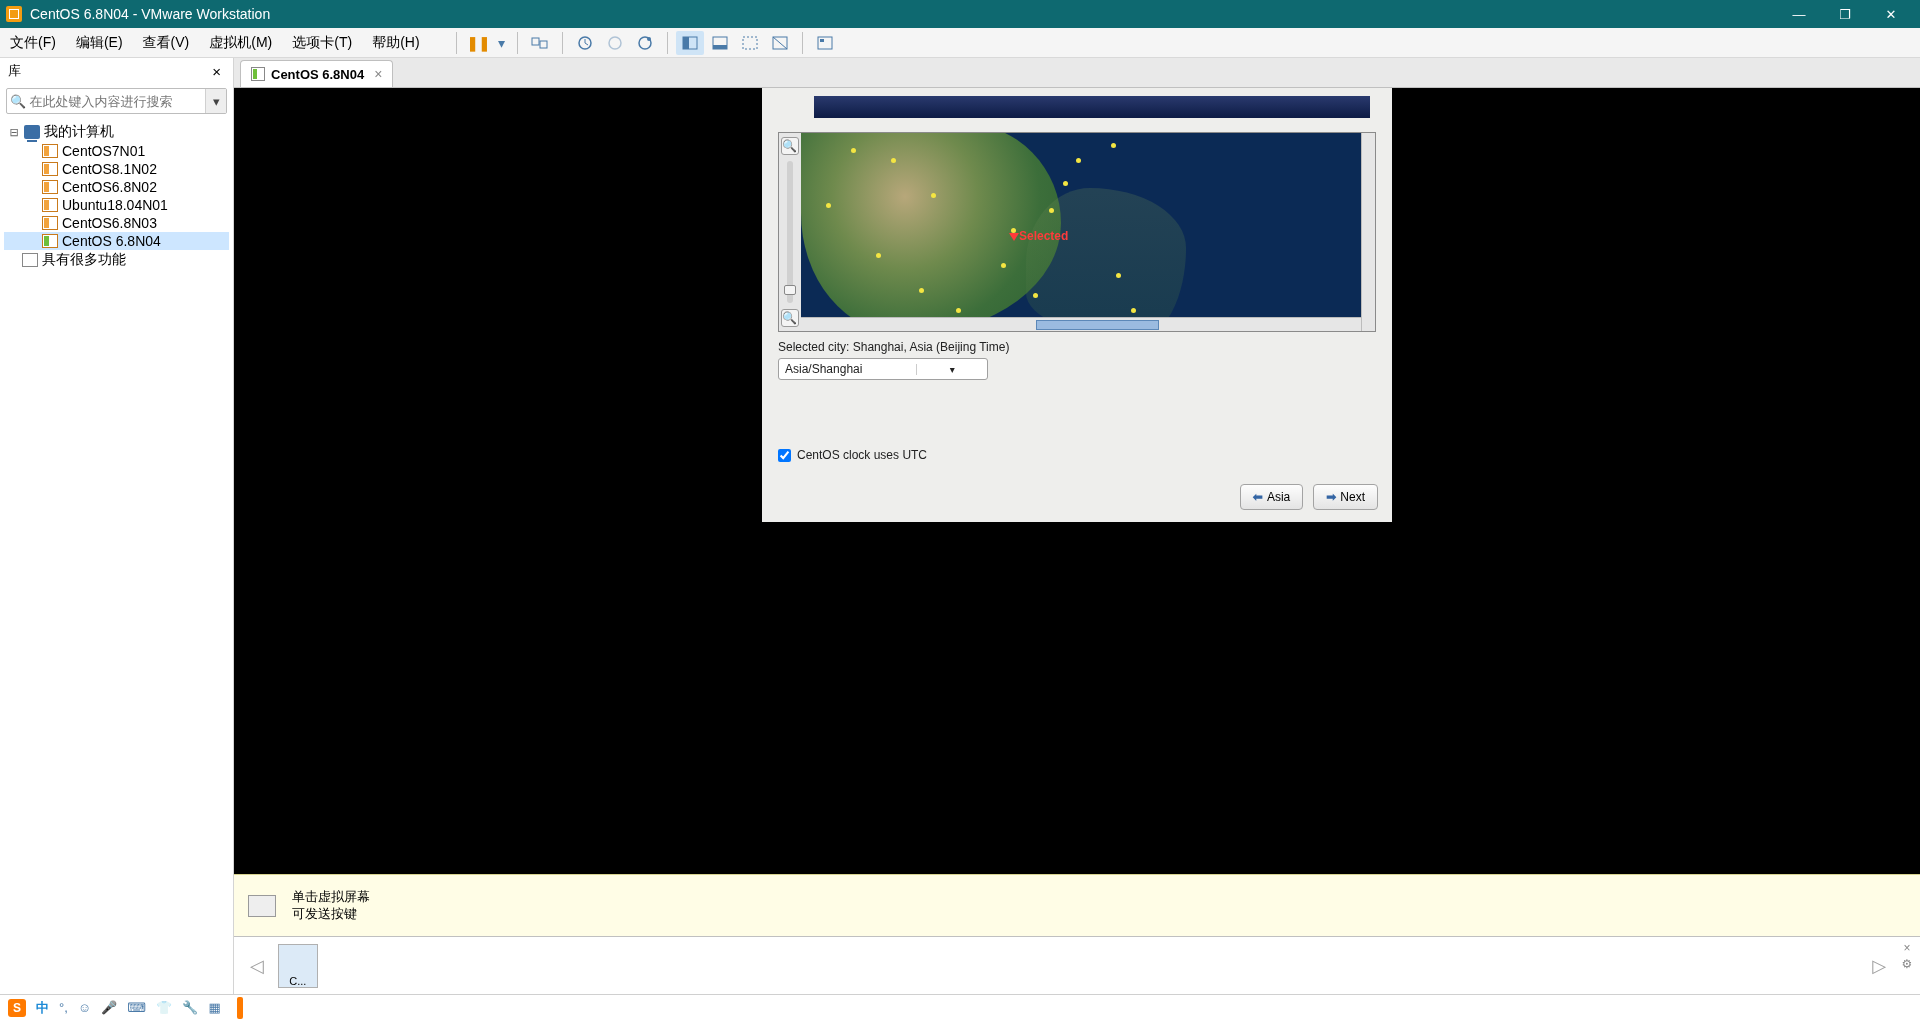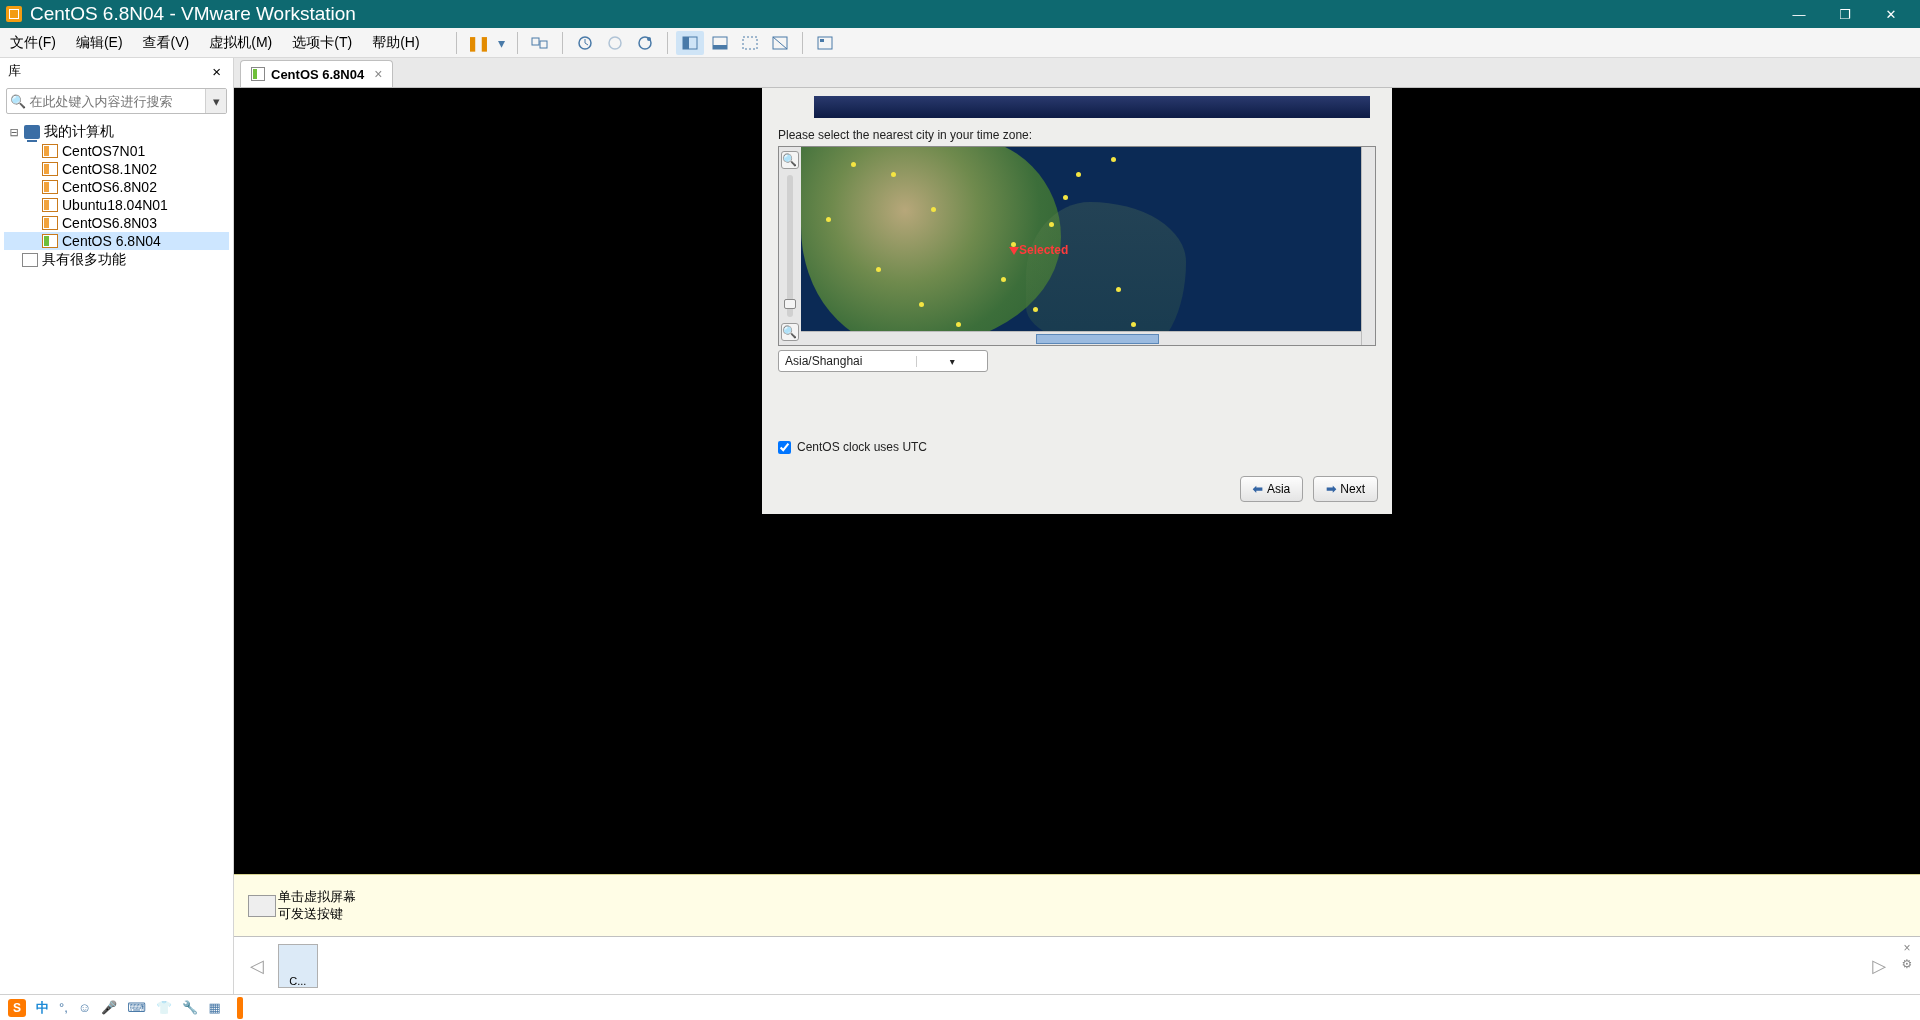--- a/index.html
+++ b/index.html
@@ -2,21 +2,21 @@
 <html><head>
 <meta charset="utf-8">
 <style>
 * { box-sizing: border-box; margin: 0; padding: 0; font-family: "Microsoft YaHei", "Segoe UI", Tahoma, sans-serif; }
 body { width: 1920px; height: 1020px; overflow: hidden; background: #fff; font-size: 13px; }
 
 
 .titlebar { height: 28px; background: #0e6970; color: #fff; display: flex; align-items: center; padding: 0 6px; }
 .titlebar .app-icon { width: 16px; height: 16px; background: #f39c12; border-radius: 2px; margin-right: 8px; position: relative; }
 .titlebar .app-icon::after{content:"";position:absolute;inset:3px;border:1px solid #fff;}
-.titlebar .title { flex: 1; font-size: 19px; }
+.titlebar .title { flex: 1; font-size: 14px; }
 .titlebar .win-btn { width: 46px; height: 28px; display: flex; align-items: center; justify-content: center; color: #fff; cursor: pointer; }
 
 
 .menubar { height: 30px; background: #f5f5f5; display: flex; align-items: center; padding: 0 6px; gap: 12px; border-bottom: 1px solid #d9d9d9; font-size: 14px; }
 .menubar span { cursor: pointer; padding: 3px 4px; }
 .toolbar { display: flex; align-items: center; gap: 2px; margin-left: 14px; }
 .tb-sep { width: 1px; height: 22px; background: #c0c0c0; margin: 0 6px; }
 .tb-btn { width: 28px; height: 24px; display: flex; align-items: center; justify-content: center; color: #4a7aa8; border-radius: 2px; cursor: pointer; }
 .tb-btn.pause { color: #e38b00; font-weight: bold; }
 .tb-btn.dd { width: 14px; color: #4a7aa8; }
@@ -71,21 +71,21 @@
 .hscroll .thumb{position:absolute;left:42%;top:2px;height:10px;width:22%;background:#9bbbe0;border:1px solid #5c88b8;}
 .sel-row { margin-top:8px; font-size:12px;}
 .combo { margin-top:4px; width:210px; height:22px; border:1px solid #a0a0a0; border-radius:3px; display:flex; align-items:center; background:#fff;gap:48px;}
 .combo span{ flex:1; padding:0 6px; font-size:12px;}
 .combo .cb-dd{ width:18px; text-align:center; border-left:1px solid #ccc; cursor:pointer; font-size:10px;}
 .chk-row { margin-top:68px; font-size:12px; display:flex; align-items:center; gap:6px;}
 .inst-footer { display:flex; justify-content:flex-end; gap:10px; padding: 8px 14px 12px 0;}
 .inst-btn { height:26px; padding:0 12px; border:1px solid #a3a3a3; border-radius:4px; background:linear-gradient(#fdfdfd,#e4e4e4); display:flex; align-items:center; gap:4px; font-size:12px; cursor:pointer;}
 .inst-btn .arr{ color:#3465a4; font-weight:bold;}
 
-.tools-bar { background:#fffde6; border-top:1px solid #d7d38f; height:62px; display:flex; align-items:center; padding:0 14px; gap:2px;}
+.tools-bar { background:#fffde6; border-top:1px solid #d7d38f; height:62px; display:flex; align-items:center; padding:0 14px; gap:16px;}
 .tools-bar .ic { width:28px; height:22px; border:1px solid #9a9a9a; background:#eee;}
 .tools-bar .hint { font-size:13px; line-height:1.3; width:110px;}
 .tools-bar .msg { flex:1; font-size:14px;}
 .tools-bar .btns { display:flex; gap:10px;}
 .tools-bar button { height:28px; padding:0 14px; border:1px solid #b0b0b0; background:#f4f4f4; cursor:pointer; font-size:13px;}
 
 .thumb-strip { height:58px; border-top:1px solid #c0c0c0; background:#fff; display:flex; align-items:center; padding:0 8px; position:relative;}
 .thumb-strip .nav{ color:#a0a0a0; font-size:18px; padding:0 8px; cursor:pointer;}
 .thumb-card { width:40px; height:44px; border:1px solid #b0b0b0; background:#dceaf7; display:flex; align-items:flex-end; justify-content:center; font-size:11px; margin-left:6px; cursor:pointer;}
 .thumb-strip .right-tools{ position:absolute; right:6px; top:4px; display:flex; flex-direction:column; gap:2px; }
@@ -235,21 +235,20 @@
         <span class="ic"></span>
         <b>CentOS 6.8N04</b>
         <span class="x">×</span>
       </div>
     </div>
 
     <div class="vm-display">
       <div class="installer">
         <div class="inst-header"></div>
         <div class="inst-body">
-          <div>Please select the nearest city in your time zone:</div>
           <div class="map-wrap">
             <div class="zoom-col">
               <div class="zoom-btn">🔍</div>
               <div class="zoom-track">
                   <div class="zoom-thumb"></div>
                 </div>
               <div class="zoom-btn">🔍</div>
             </div>
             <div style="flex:1;display:flex;flex-direction:column;">
               <div class="map">
@@ -272,20 +271,21 @@
                 <div class="city-dot" style="left:75px;top:120px;"></div>
                 <div class="city-dot" style="left:25px;top:70px;"></div>
                 <div class="city-mark" style="left:218px;top:96px;">Selected</div>
               </div>
               <div class="hscroll">
                   <div class="thumb"></div>
                 </div>
             </div>
             <div class="vscroll"></div>
           </div>
+          <div class="sel-row">Selected city: Shanghai, Asia (Beijing Time)</div>
           <div class="combo">
             <span>Asia/Shanghai</span>
             <span class="cb-dd">▾</span>
           </div>
           <div class="chk-row">
             <input type="checkbox" checked="" style="">
             <span>CentOS clock uses UTC</span>
           </div>
         </div>
         <div class="inst-footer">

